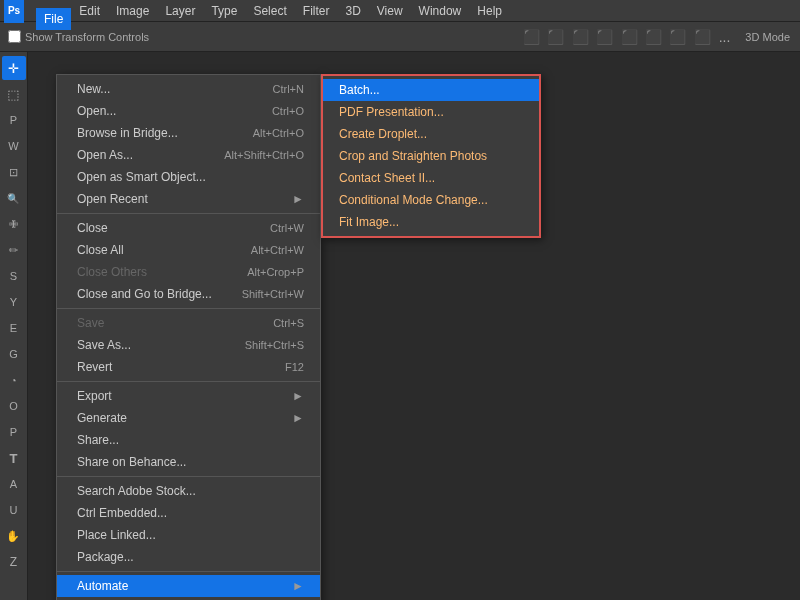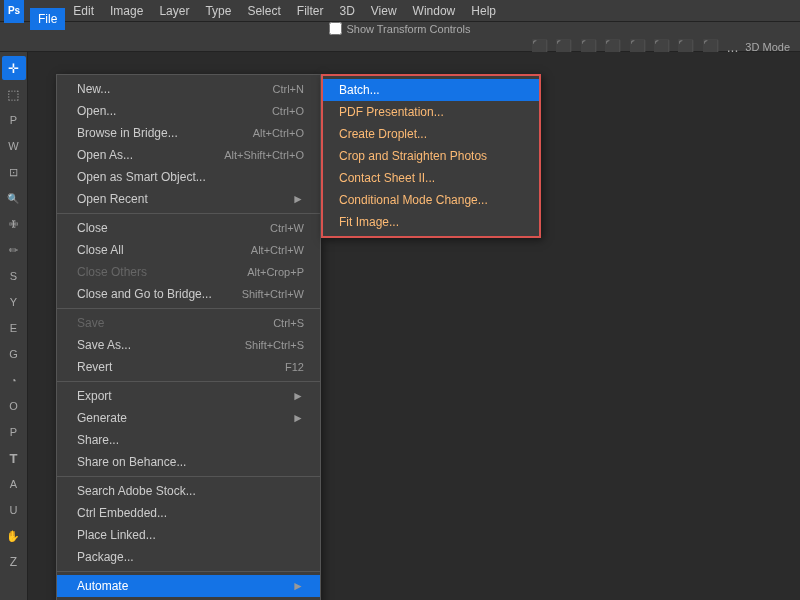--- a/index.html
+++ b/index.html
@@ -25,21 +25,21 @@
     .ps-icon {
       width: 20px;
       height: 24px;
       background: #1473e6;
       display: flex;
       align-items: center;
       justify-content: center;
       color: white;
       font-size: 10px;
       font-weight: bold;
-      margin-right: 6px;
+      margin-right: 12px;
       flex-shrink: 0;
     }
     .menu-item {
       padding: 2px 8px;
       color: #ccc;
       cursor: pointer;
       height: 22px;
       display: flex;
       align-items: center;
     }
@@ -54,21 +54,20 @@
 
     
     .toolbar {
       background: #3c3c3c;
       height: 30px;
       border-bottom: 1px solid #222;
       display: flex;
       align-items: center;
       padding: 0 8px;
       gap: 4px;
-      flex-direction: column;
     }
     .toolbar-checkbox {
       display: flex;
       align-items: center;
       gap: 4px;
       color: #aaa;
       font-size: 11px;
     }
     .toolbar-icons {
       display: flex;
@@ -227,21 +226,21 @@
   <div class="toolbar-icons">
     <span class="t-icon">⬛</span>
     <span class="t-icon">⬛</span>
     <span class="t-icon">⬛</span>
     <span class="t-icon">⬛</span>
     <span class="t-icon">⬛</span>
     <span class="t-icon">⬛</span>
     <span class="t-icon">⬛</span>
     <span class="t-icon">⬛</span>
     <span class="t-icon">...</span>
-    <span class="t-icon" style="font-size:11px; color:#aaa; ">3D Mode</span>
+    <span class="t-icon" style="font-size:11px; color:#aaa; margin-left:8px;">3D Mode</span>
   </div>
 </div>
 
 <div class="main-area">
 
   <div class="tools-panel">
     <div class="tool-icon active">✛</div>
     <div class="tool-icon">⬚</div>
     <div class="tool-icon" style="font-size:11px;">P</div>
     <div class="tool-icon" style="font-size:11px;">W</div>

